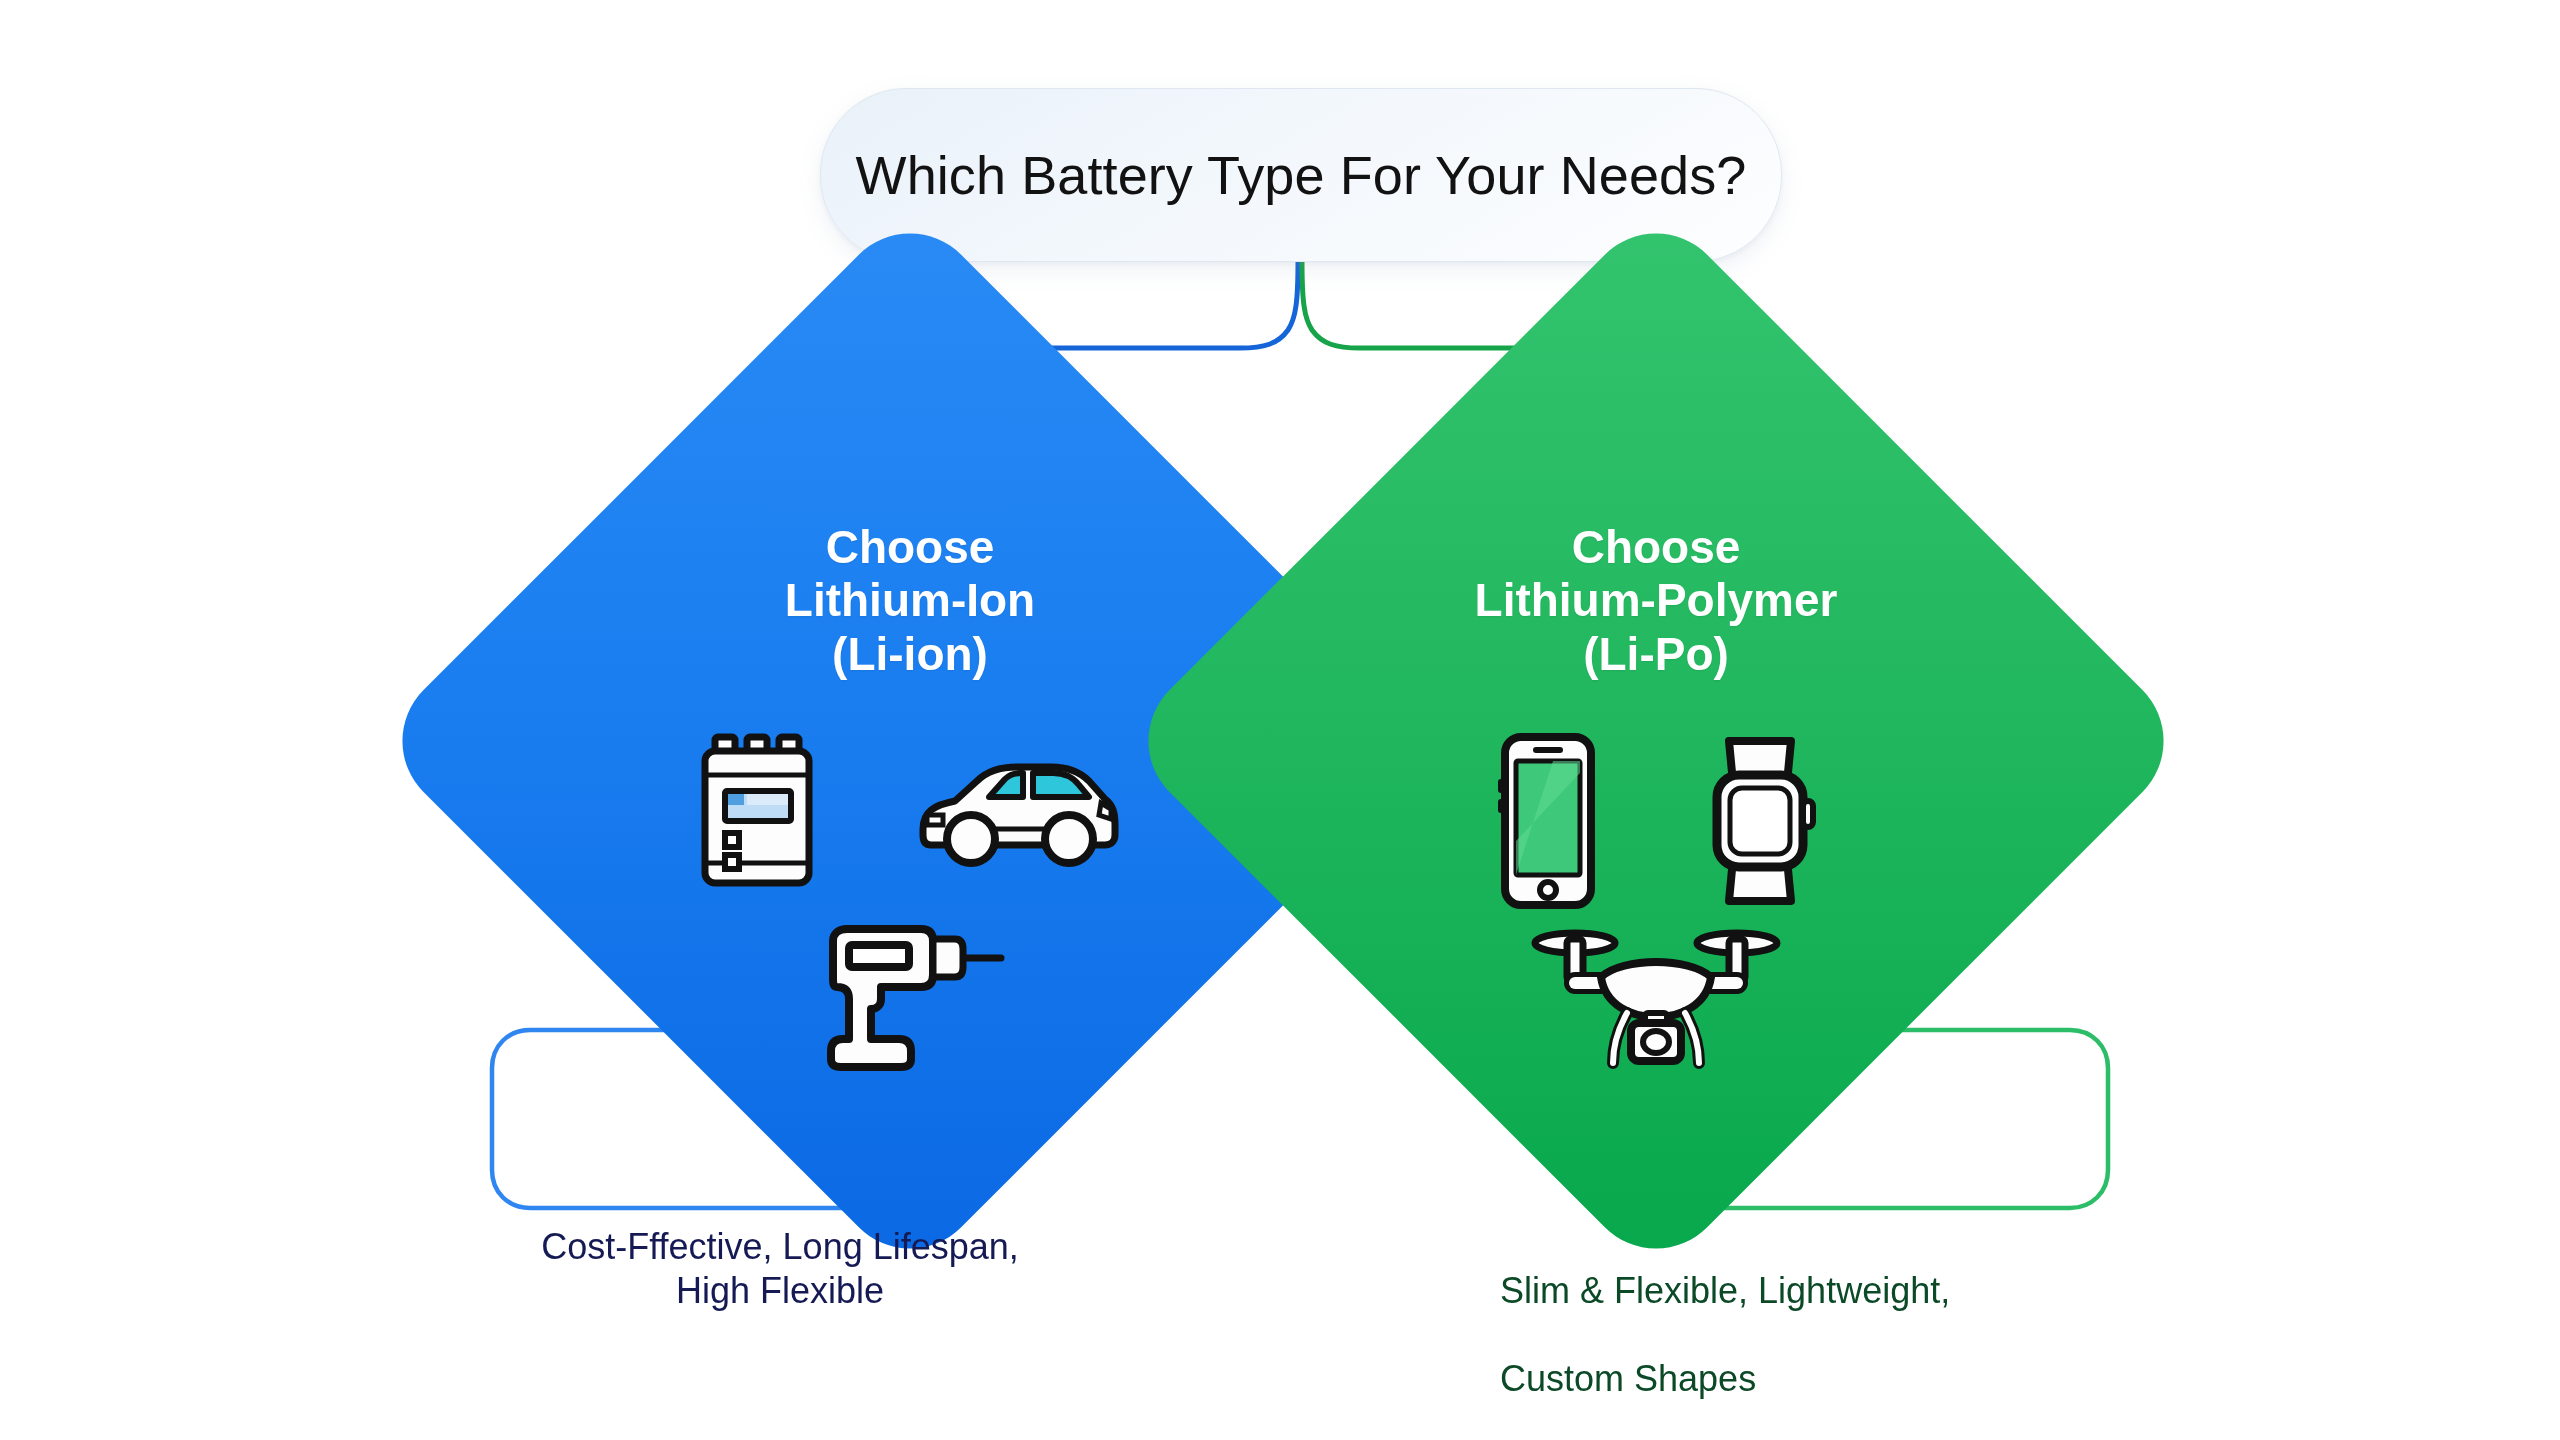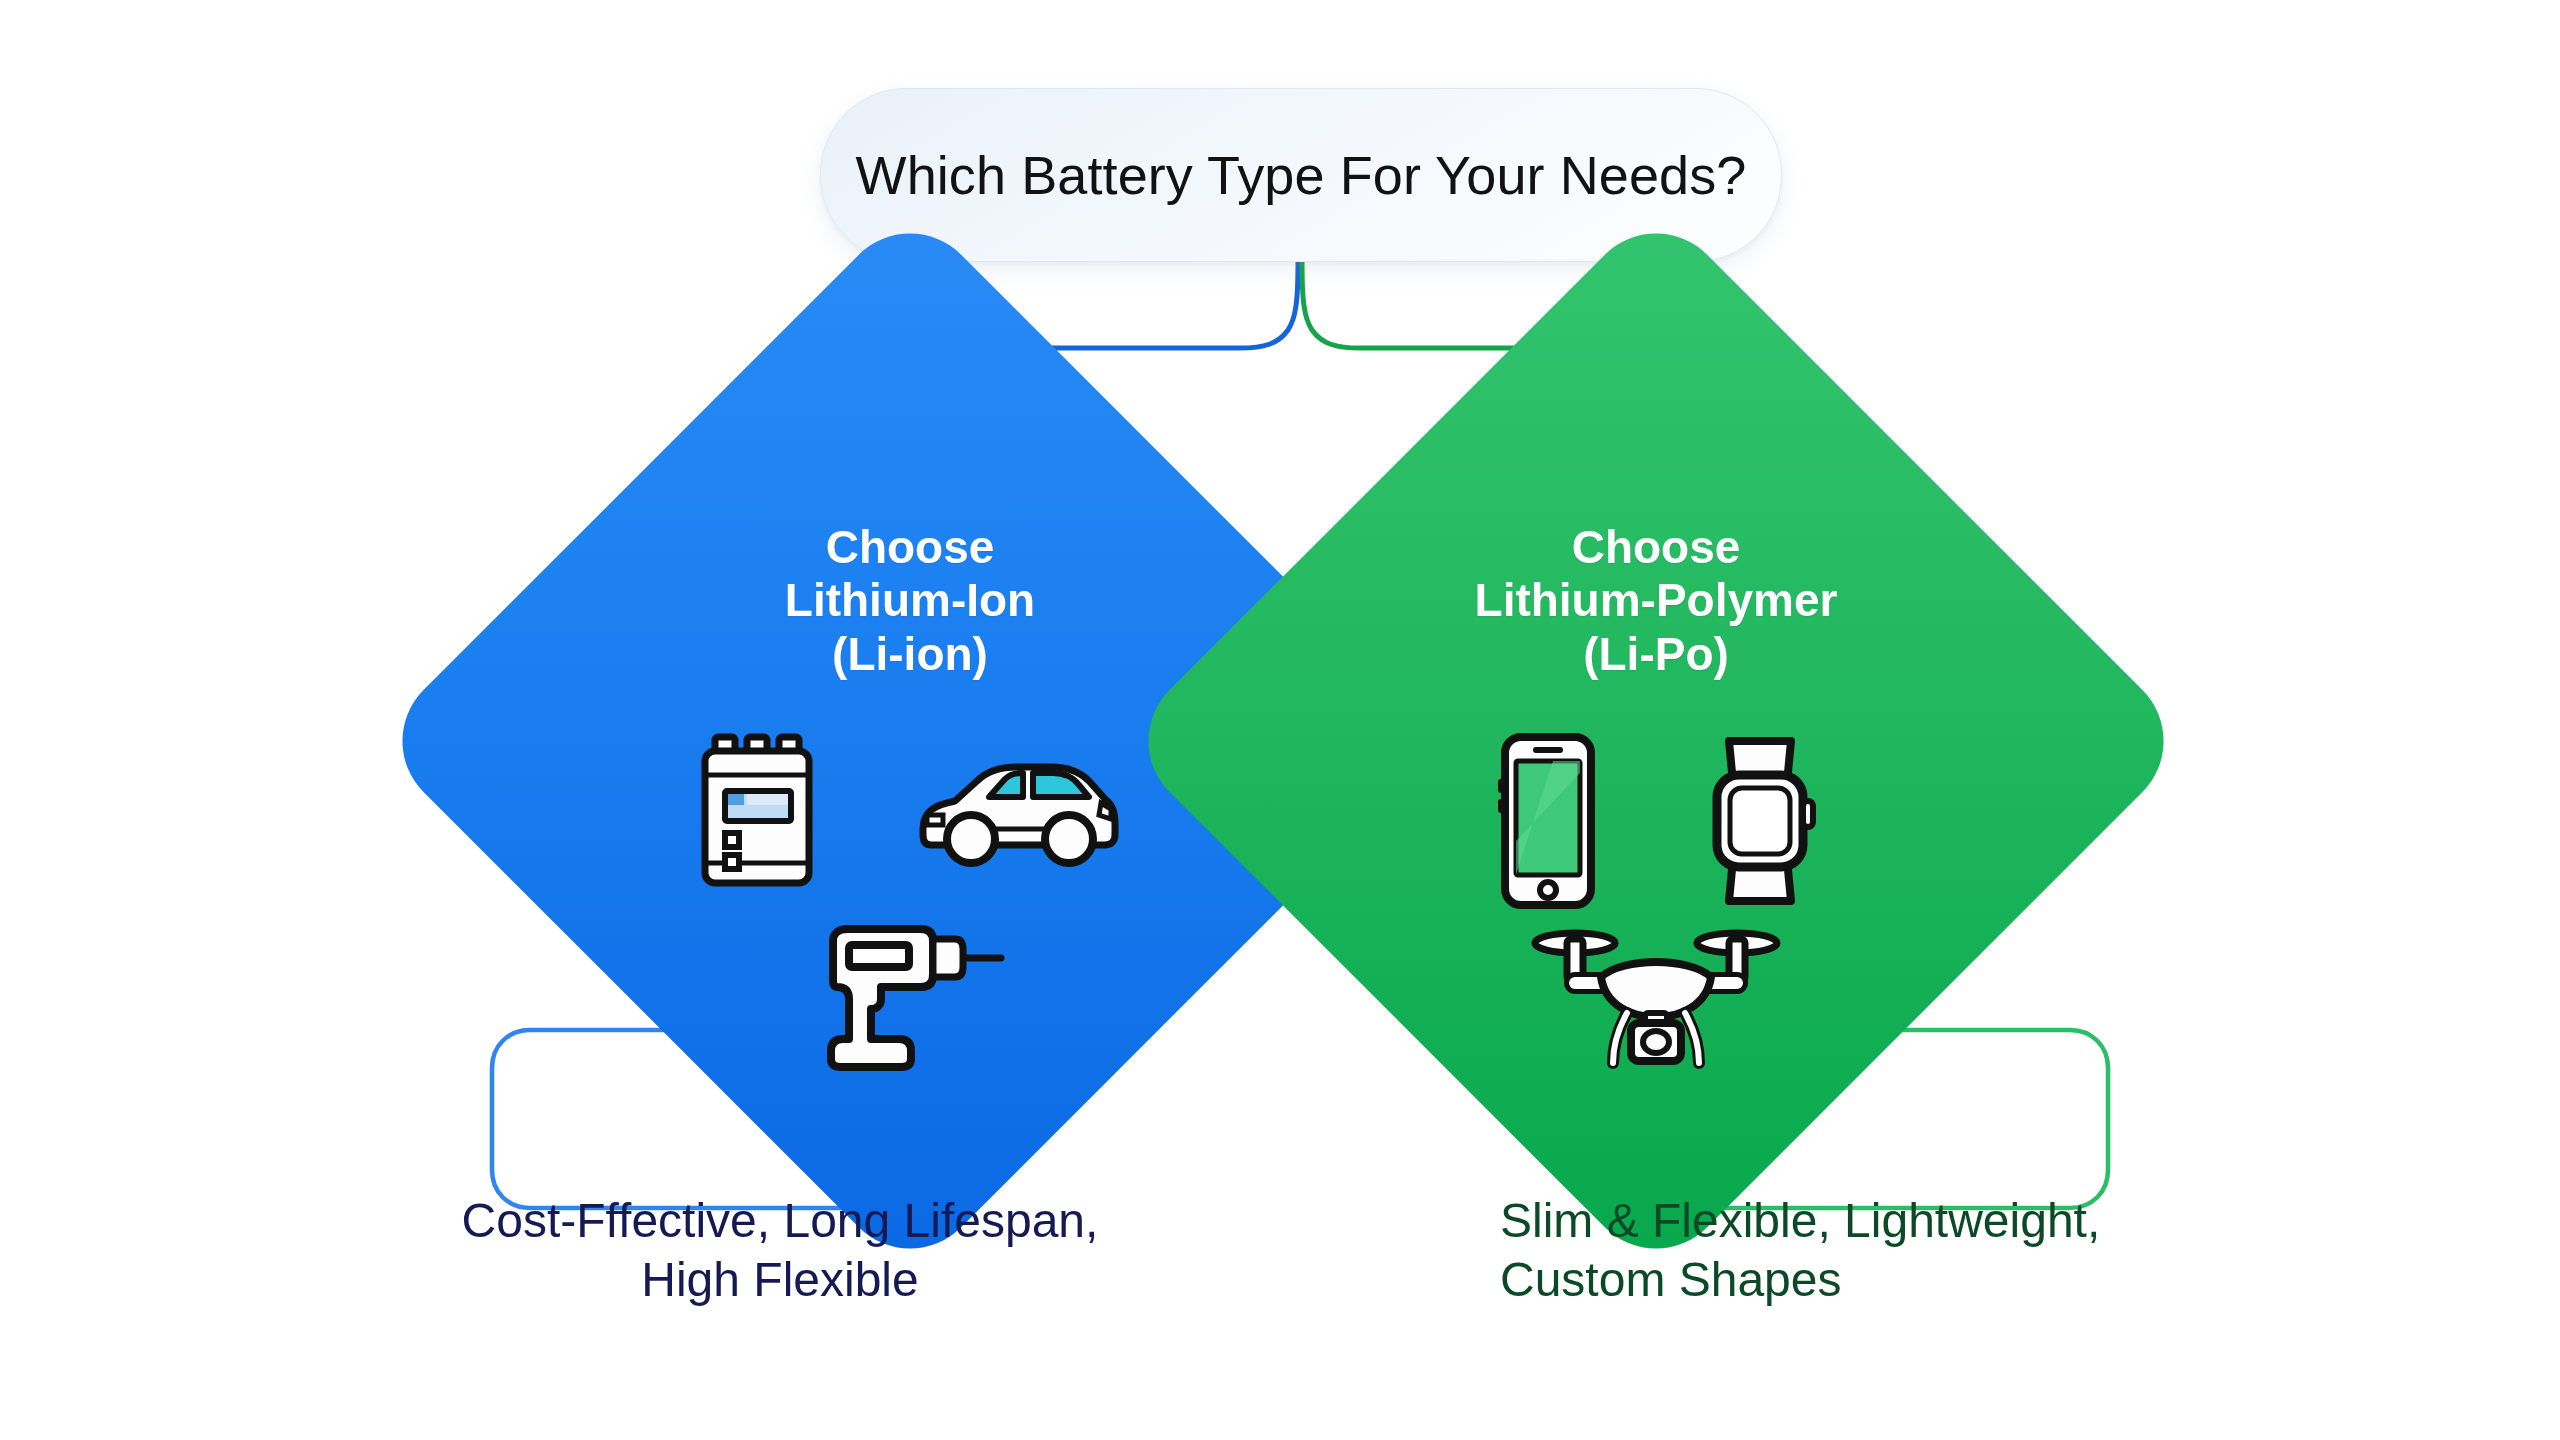--- a/index.html
+++ b/index.html
@@ -103,34 +103,34 @@
   .icon-row-top { top: 370px; gap: 96px; }
   .icon-row-bottom { top: 560px; gap: 0; }
 
   .icon-box { display: block; }
 
   
   .caption {
     position: absolute;
     width: 860px;
     text-align: center;
-    font-size: 48px;
+    font-size: 36px;
     line-height: 1.22;
-    top: 1192px;
+    top: 1225px;
   }
   .caption-blue {
     left: 350px;
     color: #151a55;
   }
   .caption-green {
     left: 1360px;
     color: #0c4a27;
   }
   .caption .l { display: block; }
-  .caption-green .l { text-align: left; padding-left: 140px; }
+  .caption-green .l { text-align: left; padding-left: 140px; margin-top: 44px; }
   .caption-blue .l { text-align: center; }
 </style>
 </head>
 <body>
 
 <div id="stage">
 
   <svg id="wires" viewBox="0 0 2560 1440">
 
     <path d="M 1298 262 C 1298 300 1296 318 1288 330 C 1278 344 1264 348 1240 348 L 972 348 C 946 348 934 358 934 382 L 934 418" fill="none" stroke="#1565d8" stroke-width="5" stroke-linecap="round"></path>

